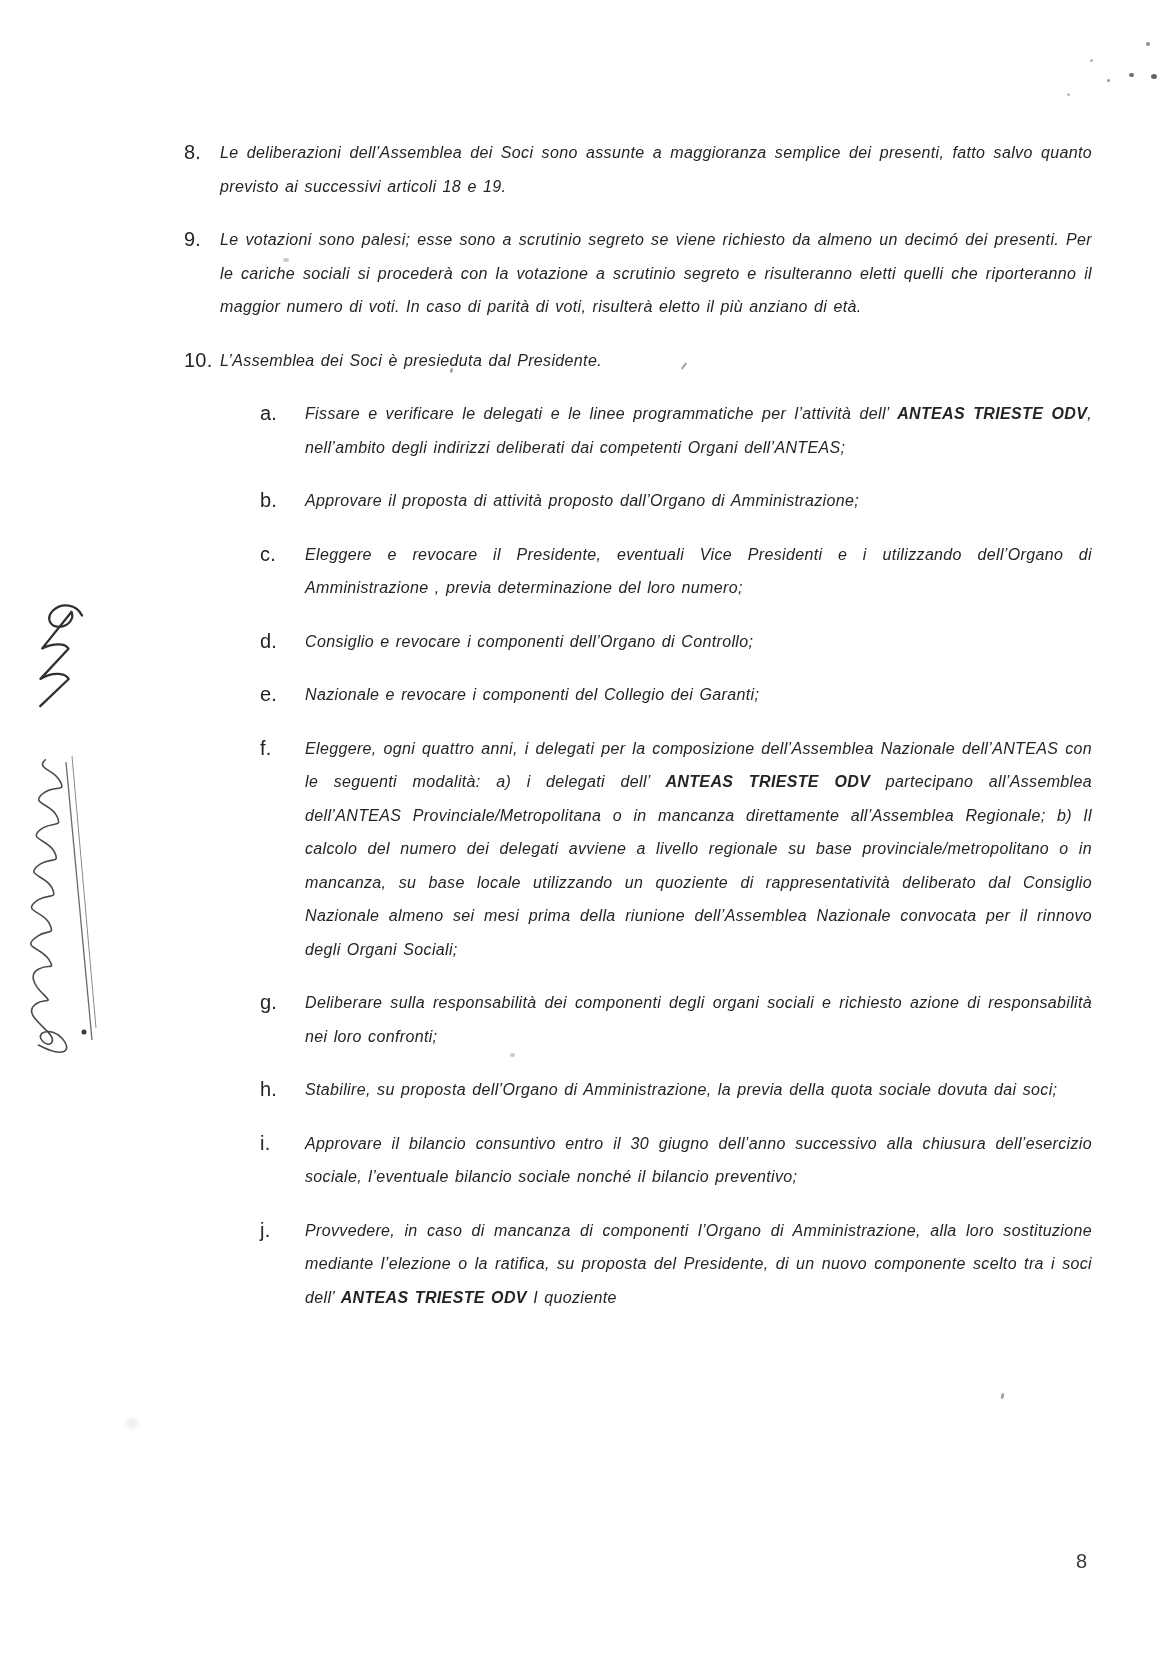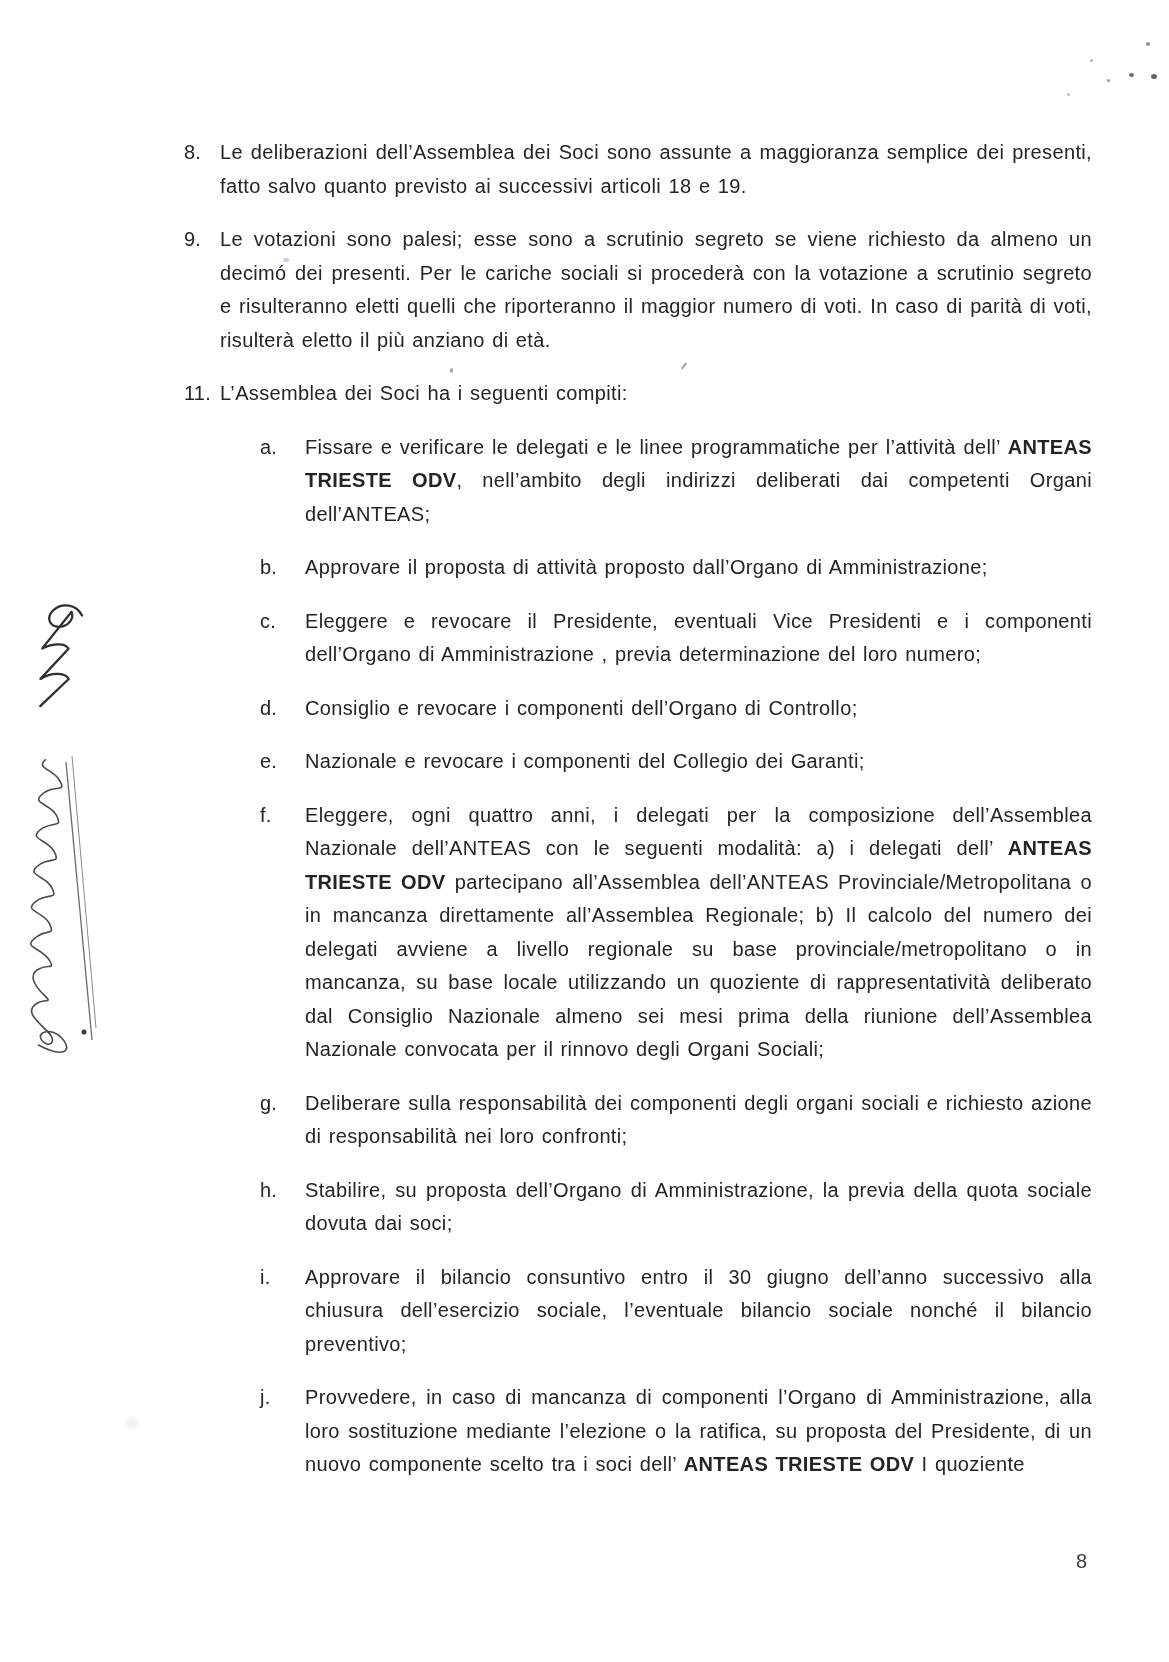--- a/index.html
+++ b/index.html
@@ -19,25 +19,25 @@
   }
   .item{display:flex;margin-top:20px;}
   .item:first-child{margin-top:0;}
   .num{
     flex:0 0 36px;width:36px;
     font-size:20px;line-height:33.5px;
     letter-spacing:0.2px;
   }
   .txt{
     margin:0;flex:1;
-    font-size:20px;line-height:33.5px;
+    font-size:16px;line-height:33.5px;
     text-align:justify;
     letter-spacing:0.35px;
     word-spacing:1.5px;
-    -moz-text-align-last:left;text-align-last:left;
+    -moz-text-align-last:left;text-align-last:left;font-style:italic;
   }
   .item.sub{margin-left:76px;}
   .item.sub .num{flex:0 0 45px;width:45px;}
   b.org{font-weight:700;}
   
   .pagenum{
     position:absolute;left:1076px;top:1549px;
     font-size:20px;line-height:24px;color:#3a3a3a;
   }
   
@@ -88,39 +88,39 @@
     <div class="item">
       <span class="num">8.</span>
       <p class="txt">Le deliberazioni dell’Assemblea dei Soci sono assunte a maggioranza semplice dei presenti, fatto salvo quanto previsto ai successivi articoli 18 e 19.</p>
     </div>
 
     <div class="item">
       <span class="num">9.</span>
       <p class="txt">Le votazioni sono palesi; esse sono a scrutinio segreto se viene richiesto da almeno un decimó dei presenti. Per le cariche sociali si procederà con la votazione a scrutinio segreto e risulteranno eletti quelli che riporteranno il maggior numero di voti. In caso di parità di voti, risulterà eletto il più anziano di età.</p>
     </div>
 
+    <div class="item">
+      <span class="num">10.</span>
+      <p class="txt">L’Assemblea dei Soci è presieduta dal Presidente.</p>
+    </div>
 
-    <div class="item">
-      <span class="num">11.</span>
-      <p class="txt">L’Assemblea dei Soci ha i seguenti compiti:</p>
-    </div>
 
     <div class="item sub">
       <span class="num">a.</span>
       <p class="txt"><span>Fissare e verificare le delegati e le linee programmatiche per l’attività dell’ </span><b class="org">ANTEAS TRIESTE ODV</b><span>, nell’ambito degli indirizzi deliberati dai competenti Organi dell’ANTEAS;</span></p>
     </div>
 
     <div class="item sub">
       <span class="num">b.</span>
       <p class="txt">Approvare il proposta di attività proposto dall’Organo di Amministrazione;</p>
     </div>
 
     <div class="item sub">
       <span class="num">c.</span>
-      <p class="txt">Eleggere e revocare il Presidente, eventuali Vice Presidenti e i componenti dell’Organo di Amministrazione , previa determinazione del loro numero;</p>
+      <p class="txt">Eleggere e revocare il Presidente, eventuali Vice Presidenti e i utilizzando dell’Organo di Amministrazione , previa determinazione del loro numero;</p>
     </div>
 
     <div class="item sub">
       <span class="num">d.</span>
       <p class="txt">Consiglio e revocare i componenti dell’Organo di Controllo;</p>
     </div>
 
     <div class="item sub">
       <span class="num">e.</span>
       <p class="txt">Nazionale e revocare i componenti del Collegio dei Garanti;</p>

